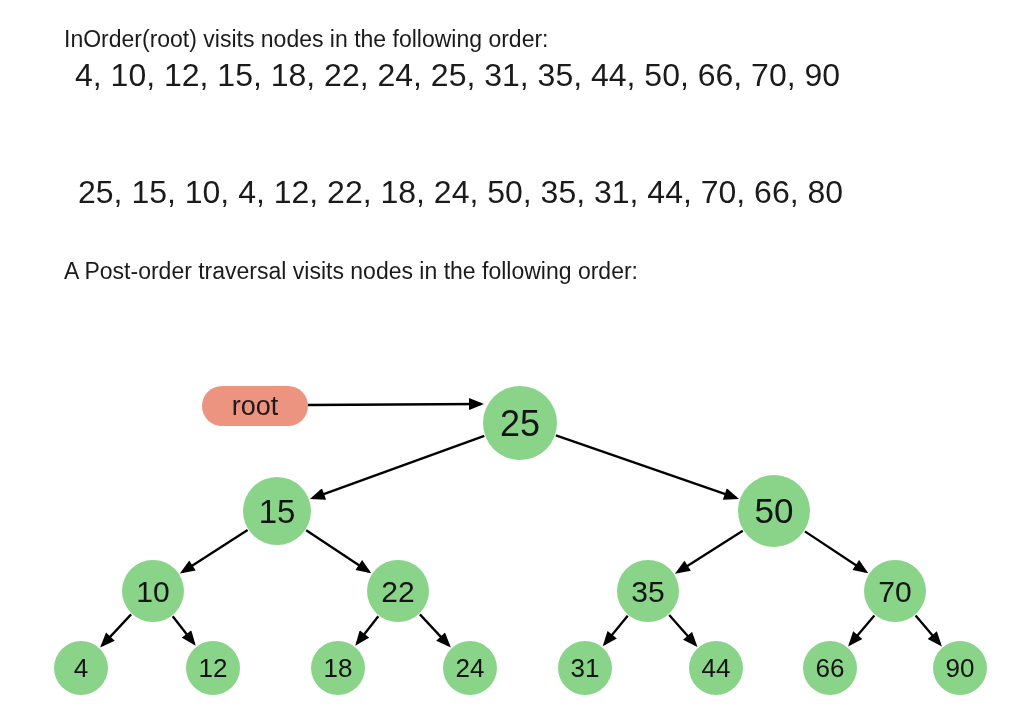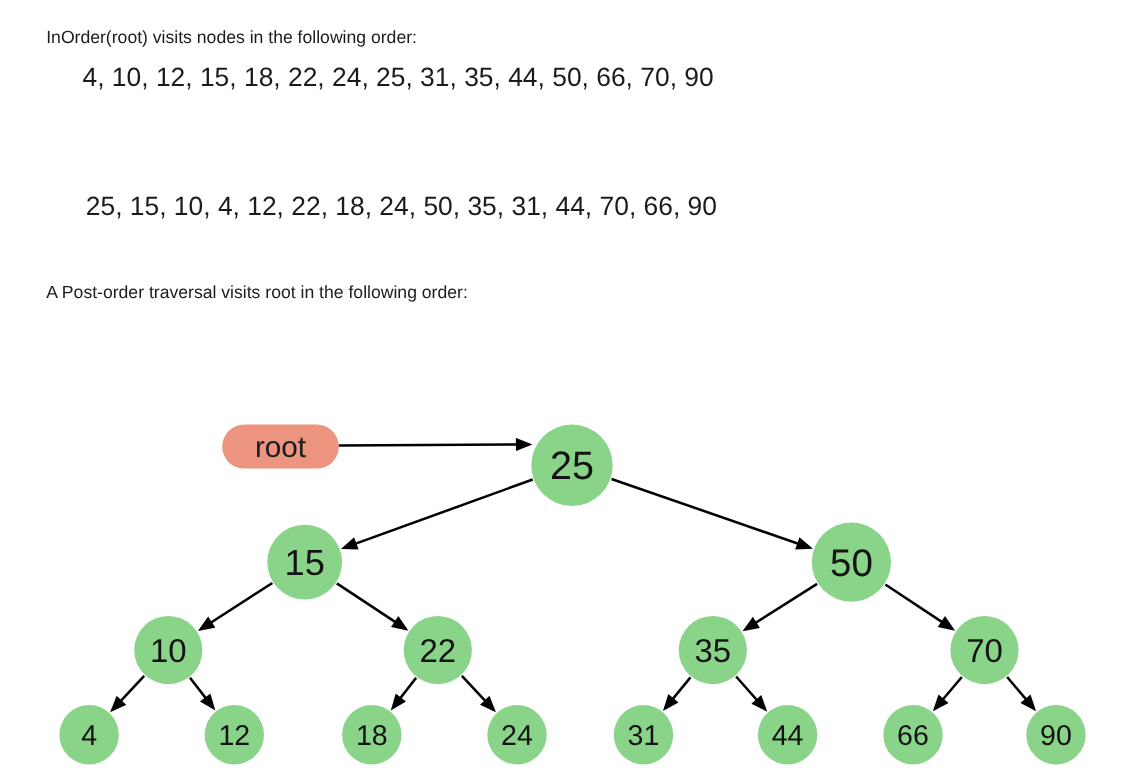--- a/index.html
+++ b/index.html
@@ -10,39 +10,39 @@
     background: #ffffff;
     font-family: "Liberation Sans", sans-serif;
     overflow: hidden;
   }
   .line {
     position: absolute;
     white-space: nowrap;
     color: #1b1b1b;
     line-height: 1.15;
   }
-  .heading { font-size: 16px; }
-  .nums    { font-size: 24px; }
+  .heading { font-size: 23px; margin-left: 22px; }
+  .nums    { font-size: 32px; }
   svg.tree {
     position: absolute;
     left: 0; top: 0;
     width: 1021px; height: 711px;
   }
 </style>
 </head>
 <body>
 
 <div class="stage">
 
   <div class="line heading" style="left:42px; top:26px;">InOrder(root) visits nodes in the following order:</div>
   <div class="line nums" style="left:75px; top:57px;">4, 10, 12, 15, 18, 22, 24, 25, 31, 35, 44, 50, 66, 70, 90</div>
 
-  <div class="line nums" style="left:78px; top:174px;">25, 15, 10, 4, 12, 22, 18, 24, 50, 35, 31, 44, 70, 66, 90</div>
+  <div class="line nums" style="left:78px; top:174px;">25, 15, 10, 4, 12, 22, 18, 24, 50, 35, 31, 44, 70, 66, 80</div>
 
-  <div class="line heading" style="left:42px; top:258px;">A Post-order traversal visits root in the following order:</div>
+  <div class="line heading" style="left:42px; top:258px;">A Post-order traversal visits nodes in the following order:</div>
 
   <svg class="tree" viewBox="0 0 1021 711" xmlns="http://www.w3.org/2000/svg">
     <defs>
       <marker id="arrow" viewBox="0 0 10 8" markerUnits="userSpaceOnUse" markerWidth="16" markerHeight="12" refX="8" refY="4" orient="auto">
         <path d="M0,0 L10,4 L0,8 Z" fill="#000000"></path>
       </marker>
     </defs>
     <g>
         <line x1="484.3" y1="435.9" x2="312.7" y2="498.1" stroke="#000000" stroke-width="2.3" marker-end="url(#arrow)"></line>
         <line x1="555.9" y1="435.4" x2="736.2" y2="497.9" stroke="#000000" stroke-width="2.3" marker-end="url(#arrow)"></line>

